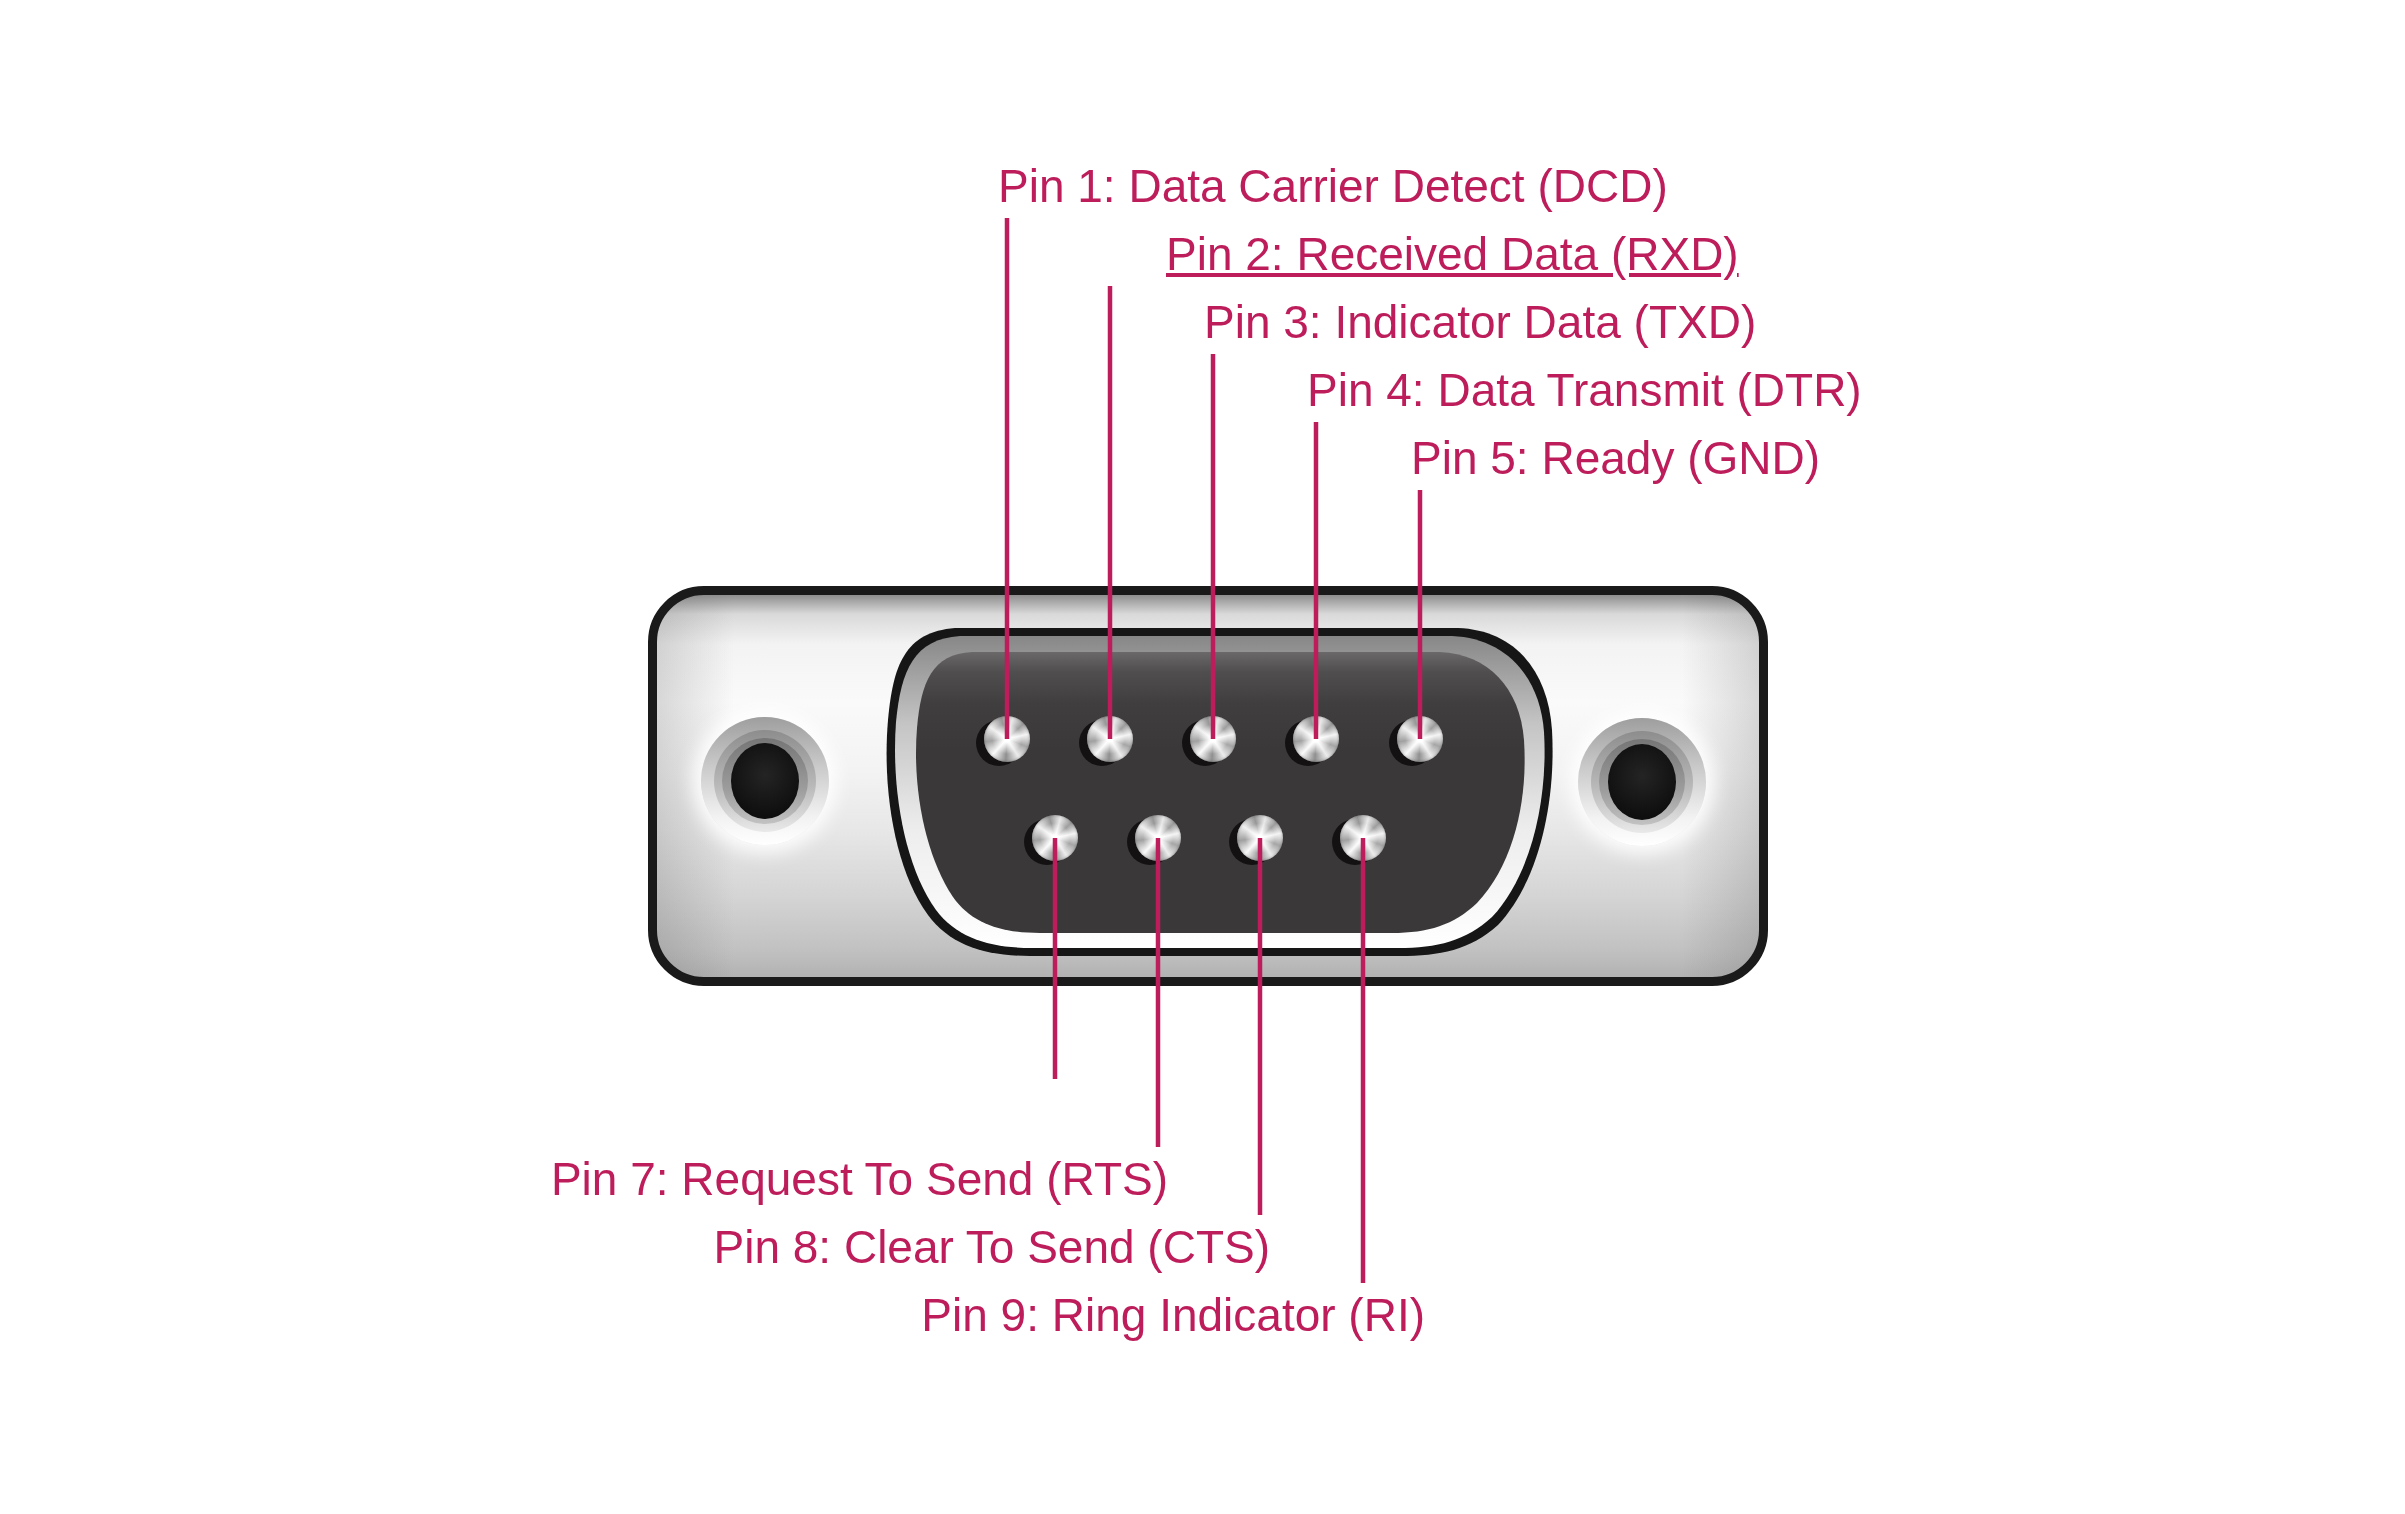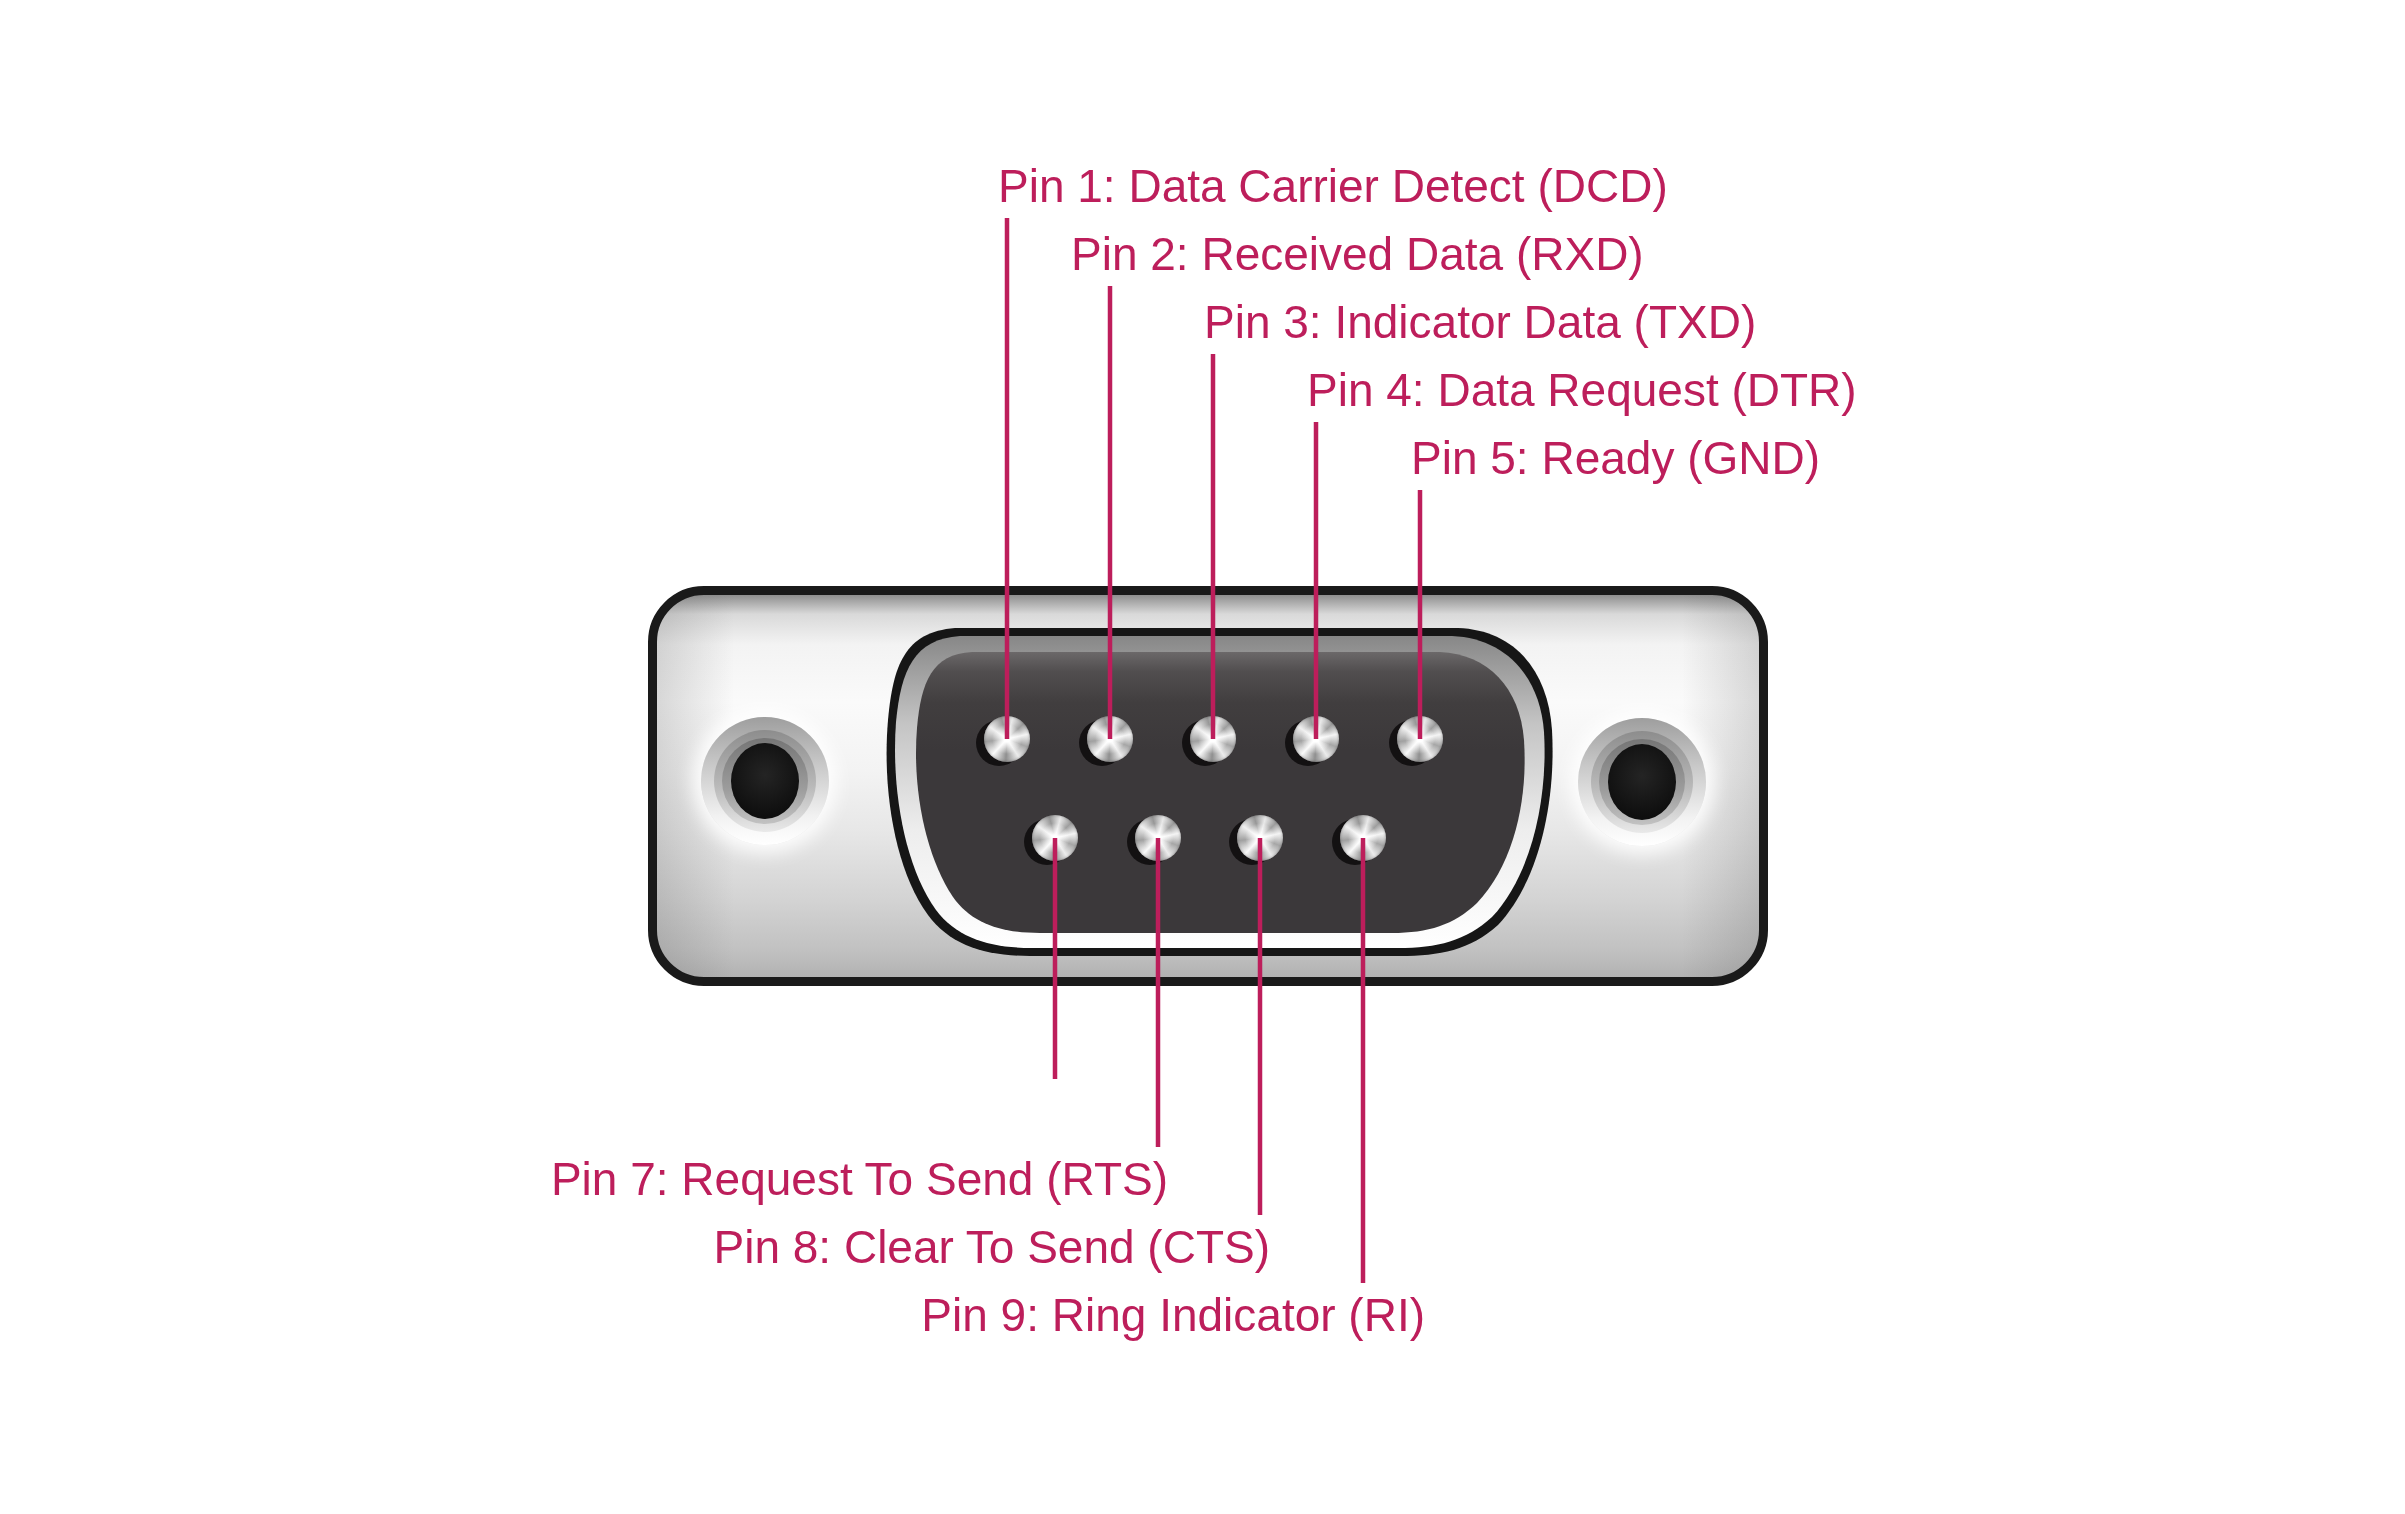--- a/index.html
+++ b/index.html
@@ -148,21 +148,21 @@
     <line x1="1213" y1="354" x2="1213" y2="739"></line>
     <line x1="1316" y1="422" x2="1316" y2="739"></line>
     <line x1="1420" y1="490" x2="1420" y2="739"></line>
     <line x1="1055" y1="838" x2="1055" y2="1079"></line>
     <line x1="1158" y1="838" x2="1158" y2="1147"></line>
     <line x1="1260" y1="838" x2="1260" y2="1215"></line>
     <line x1="1363" y1="838" x2="1363" y2="1283"></line>
   </svg>
 
   <div class="lbl" style="left:998px;top:163px;">Pin 1: Data Carrier Detect (DCD)</div>
-  <div class="lbl" style="left:1071px;top:231px;">Pin 2: Received Data (RXD)</div>
+  <div class="lbl" style="left:1166px;top:231px;text-decoration:underline;">Pin 2: Received Data (RXD)</div>
   <div class="lbl" style="left:1204px;top:299px;">Pin 3: Indicator Data (TXD)</div>
-  <div class="lbl" style="left:1307px;top:367px;">Pin 4: Data Request (DTR)</div>
+  <div class="lbl" style="left:1307px;top:367px;">Pin 4: Data Transmit (DTR)</div>
   <div class="lbl" style="left:1411px;top:435px;">Pin 5: Ready (GND)</div>
   <div class="lbl r" style="right:1237px;top:1156px;">Pin 7: Request To Send (RTS)</div>
   <div class="lbl r" style="right:1135px;top:1224px;">Pin 8: Clear To Send (CTS)</div>
   <div class="lbl r" style="right:980px;top:1292px;">Pin 9: Ring Indicator (RI)</div>
 
 </div>
 
 </body></html>

